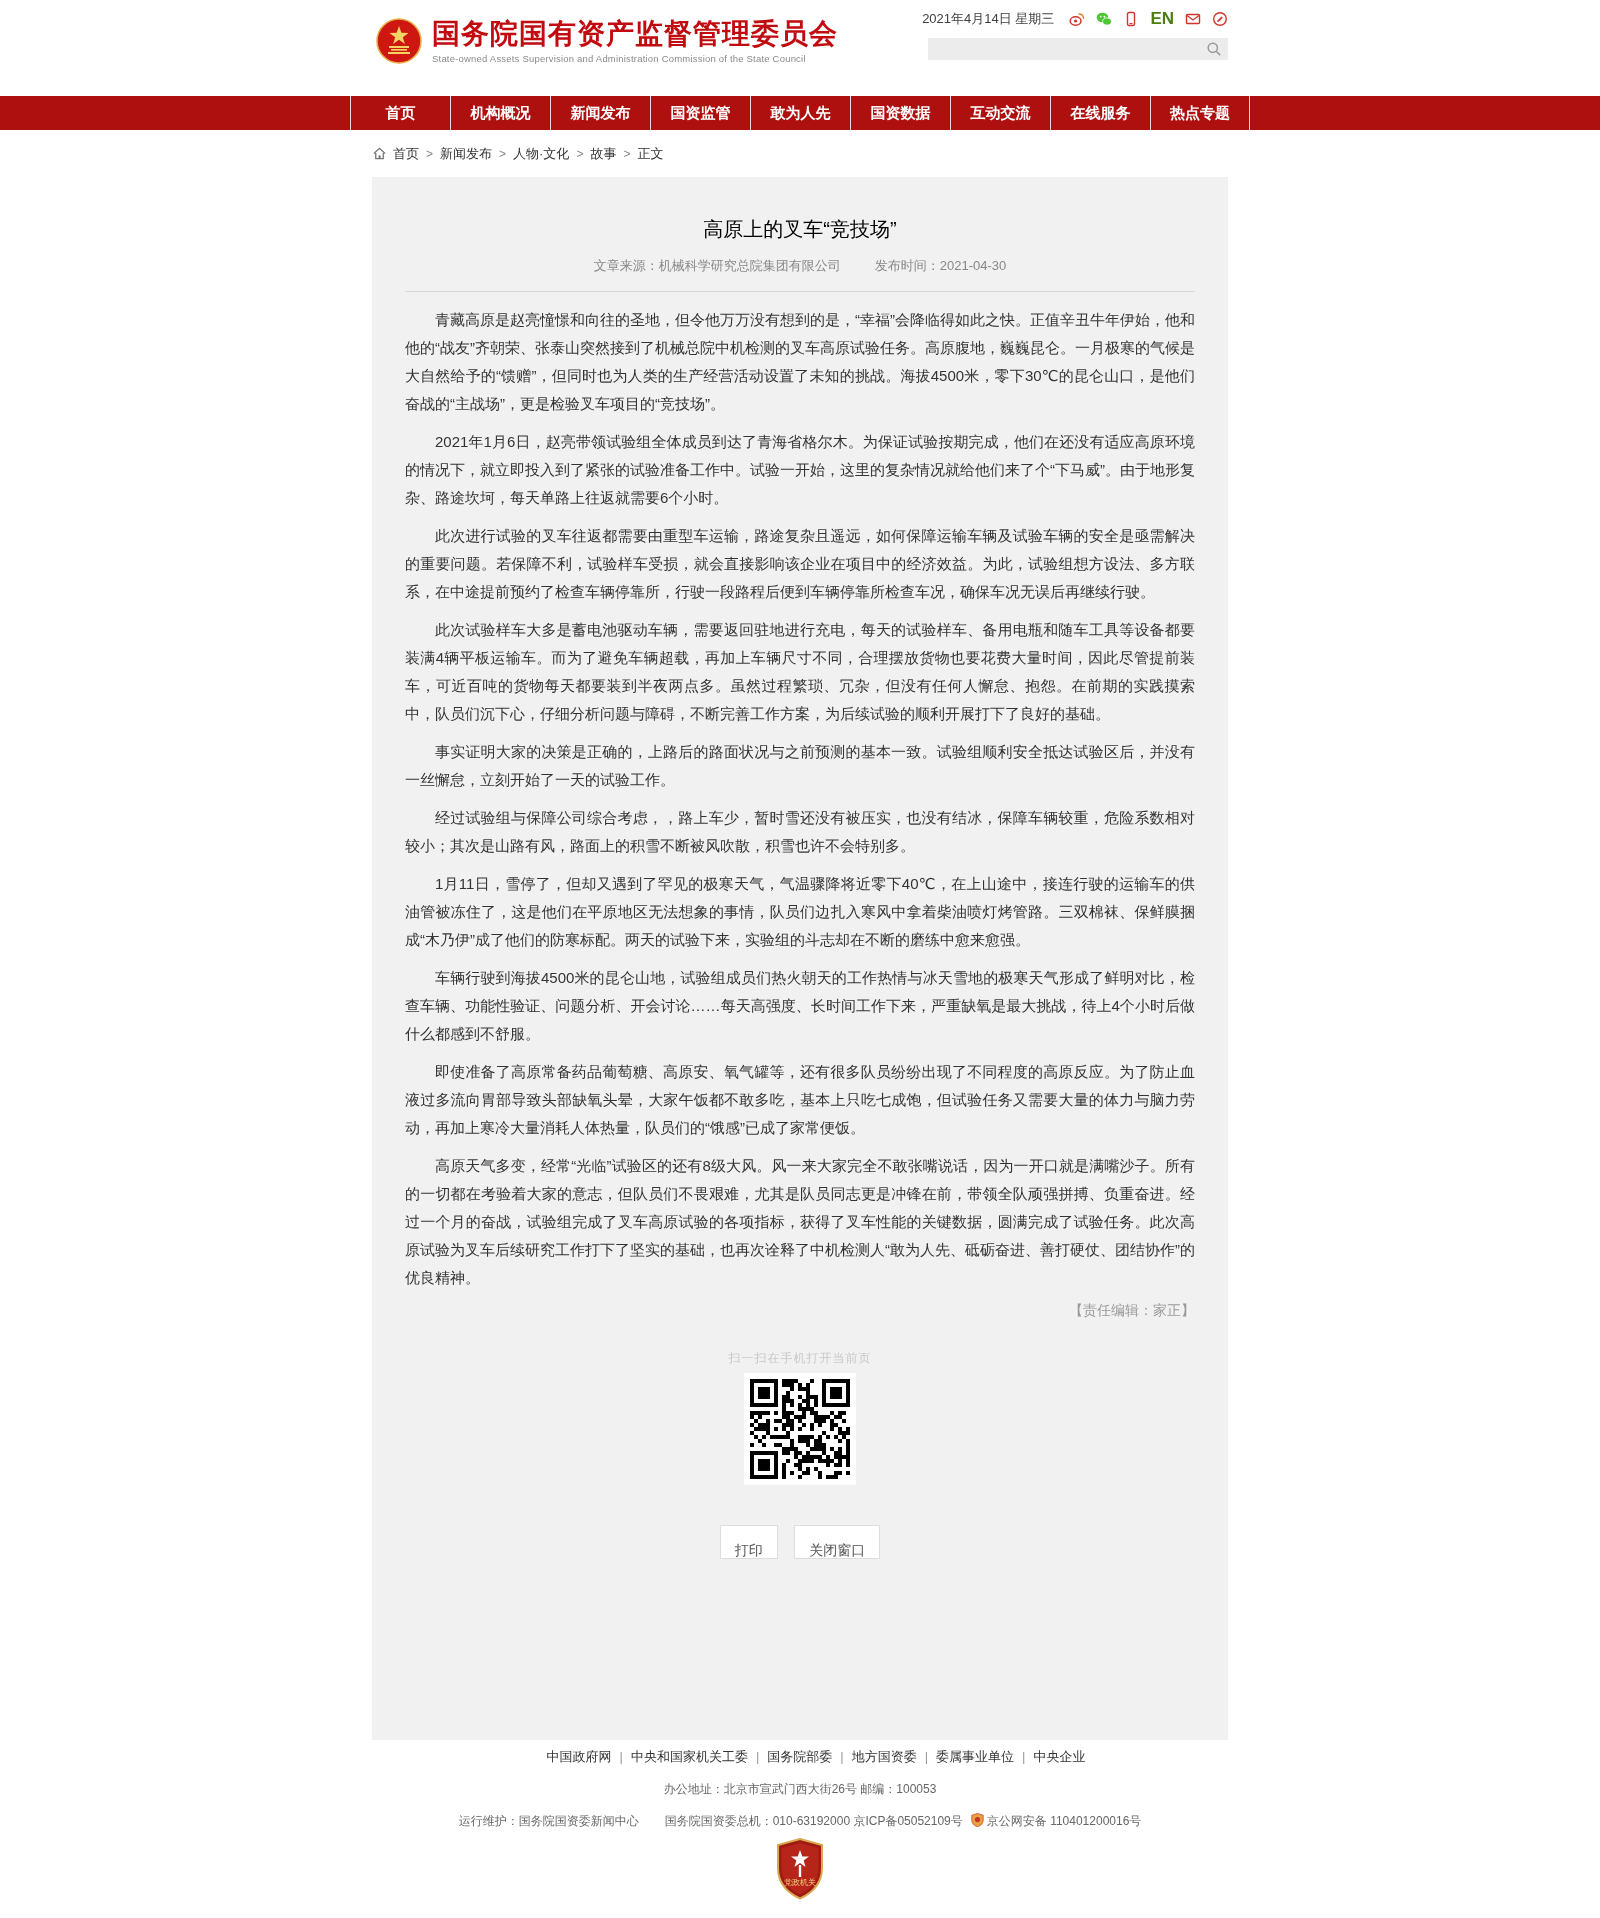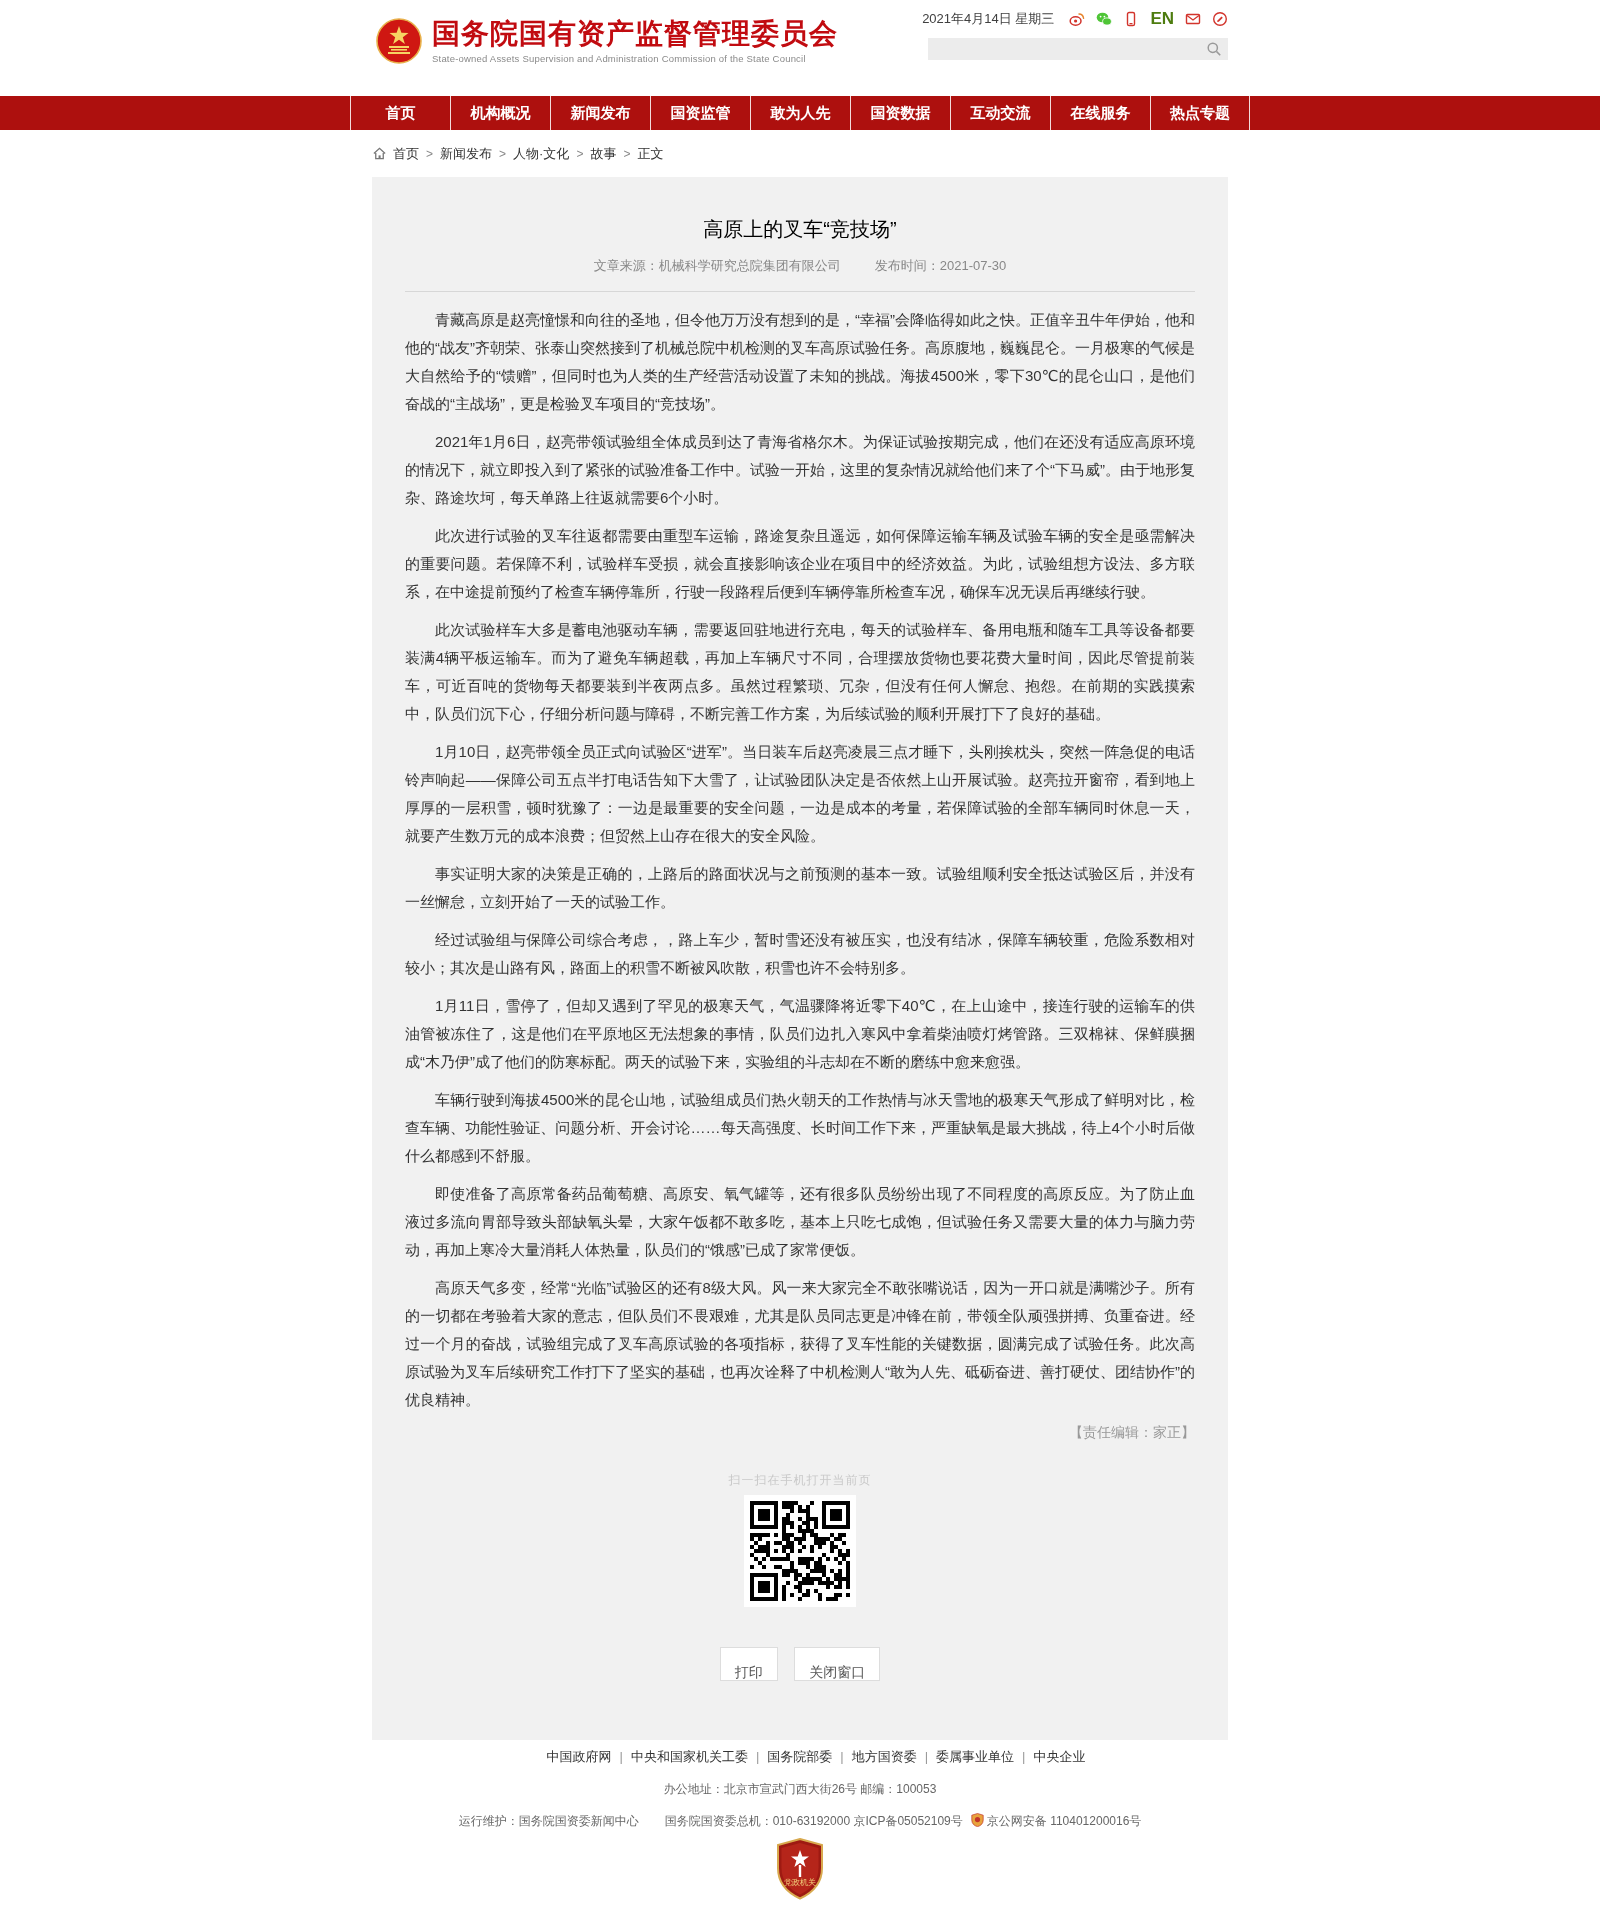--- a/index.html
+++ b/index.html
@@ -186,29 +186,28 @@
           <span class="crumb-sep">&gt;</span>
           <span class="crumb">正文</span>
         </span>
     </div>
   </div>
 </div>
 
 <main class="content-box">
   <h1 class="article-title">高原上的叉车“竞技场”</h1>
   <div class="article-meta">
-    <span>文章来源：</span><span>机械科学研究总院集团有限公司</span><span class="gap"></span><span>发布时间：</span><span>2021-07-30</span>
+    <span>文章来源：</span><span>机械科学研究总院集团有限公司</span><span class="gap"></span><span>发布时间：</span><span>2021-04-30</span>
   </div>
   <hr class="meta-divider">
   <div class="article-body" id="article-body">
       <p>青藏高原是赵亮憧憬和向往的圣地，但令他万万没有想到的是，“幸福”会降临得如此之快。正值辛丑牛年伊始，他和他的“战友”齐朝荣、张泰山突然接到了机械总院中机检测的叉车高原试验任务。高原腹地，巍巍昆仑。一月极寒的气候是大自然给予的“馈赠”，但同时也为人类的生产经营活动设置了未知的挑战。海拔4500米，零下30℃的昆仑山口，是他们奋战的“主战场”，更是检验叉车项目的“竞技场”。</p>
       <p>2021年1月6日，赵亮带领试验组全体成员到达了青海省格尔木。为保证试验按期完成，他们在还没有适应高原环境的情况下，就立即投入到了紧张的试验准备工作中。试验一开始，这里的复杂情况就给他们来了个“下马威”。由于地形复杂、路途坎坷，每天单路上往返就需要6个小时。</p>
       <p>此次进行试验的叉车往返都需要由重型车运输，路途复杂且遥远，如何保障运输车辆及试验车辆的安全是亟需解决的重要问题。若保障不利，试验样车受损，就会直接影响该企业在项目中的经济效益。为此，试验组想方设法、多方联系，在中途提前预约了检查车辆停靠所，行驶一段路程后便到车辆停靠所检查车况，确保车况无误后再继续行驶。</p>
       <p>此次试验样车大多是蓄电池驱动车辆，需要返回驻地进行充电，每天的试验样车、备用电瓶和随车工具等设备都要装满4辆平板运输车。而为了避免车辆超载，再加上车辆尺寸不同，合理摆放货物也要花费大量时间，因此尽管提前装车，可近百吨的货物每天都要装到半夜两点多。虽然过程繁琐、冗杂，但没有任何人懈怠、抱怨。在前期的实践摸索中，队员们沉下心，仔细分析问题与障碍，不断完善工作方案，为后续试验的顺利开展打下了良好的基础。</p>
-      <p>1月10日，赵亮带领全员正式向试验区“进军”。当日装车后赵亮凌晨三点才睡下，头刚挨枕头，突然一阵急促的电话铃声响起——保障公司五点半打电话告知下大雪了，让试验团队决定是否依然上山开展试验。赵亮拉开窗帘，看到地上厚厚的一层积雪，顿时犹豫了：一边是最重要的安全问题，一边是成本的考量，若保障试验的全部车辆同时休息一天，就要产生数万元的成本浪费；但贸然上山存在很大的安全风险。</p>
       <p>事实证明大家的决策是正确的，上路后的路面状况与之前预测的基本一致。试验组顺利安全抵达试验区后，并没有一丝懈怠，立刻开始了一天的试验工作。</p>
       <p>经过试验组与保障公司综合考虑，，路上车少，暂时雪还没有被压实，也没有结冰，保障车辆较重，危险系数相对较小；其次是山路有风，路面上的积雪不断被风吹散，积雪也许不会特别多。</p>
       <p>1月11日，雪停了，但却又遇到了罕见的极寒天气，气温骤降将近零下40℃，在上山途中，接连行驶的运输车的供油管被冻住了，这是他们在平原地区无法想象的事情，队员们边扎入寒风中拿着柴油喷灯烤管路。三双棉袜、保鲜膜捆成“木乃伊”成了他们的防寒标配。两天的试验下来，实验组的斗志却在不断的磨练中愈来愈强。</p>
       <p>车辆行驶到海拔4500米的昆仑山地，试验组成员们热火朝天的工作热情与冰天雪地的极寒天气形成了鲜明对比，检查车辆、功能性验证、问题分析、开会讨论……每天高强度、长时间工作下来，严重缺氧是最大挑战，待上4个小时后做什么都感到不舒服。</p>
       <p>即使准备了高原常备药品葡萄糖、高原安、氧气罐等，还有很多队员纷纷出现了不同程度的高原反应。为了防止血液过多流向胃部导致头部缺氧头晕，大家午饭都不敢多吃，基本上只吃七成饱，但试验任务又需要大量的体力与脑力劳动，再加上寒冷大量消耗人体热量，队员们的“饿感”已成了家常便饭。</p>
       <p>高原天气多变，经常“光临”试验区的还有8级大风。风一来大家完全不敢张嘴说话，因为一开口就是满嘴沙子。所有的一切都在考验着大家的意志，但队员们不畏艰难，尤其是队员同志更是冲锋在前，带领全队顽强拼搏、负重奋进。经过一个月的奋战，试验组完成了叉车高原试验的各项指标，获得了叉车性能的关键数据，圆满完成了试验任务。此次高原试验为叉车后续研究工作打下了坚实的基础，也再次诠释了中机检测人“敢为人先、砥砺奋进、善打硬仗、团结协作”的优良精神。</p>
     </div>
   <div class="editor-line">【责任编辑：家正】</div>
 
   <div class="qr-wrap">

